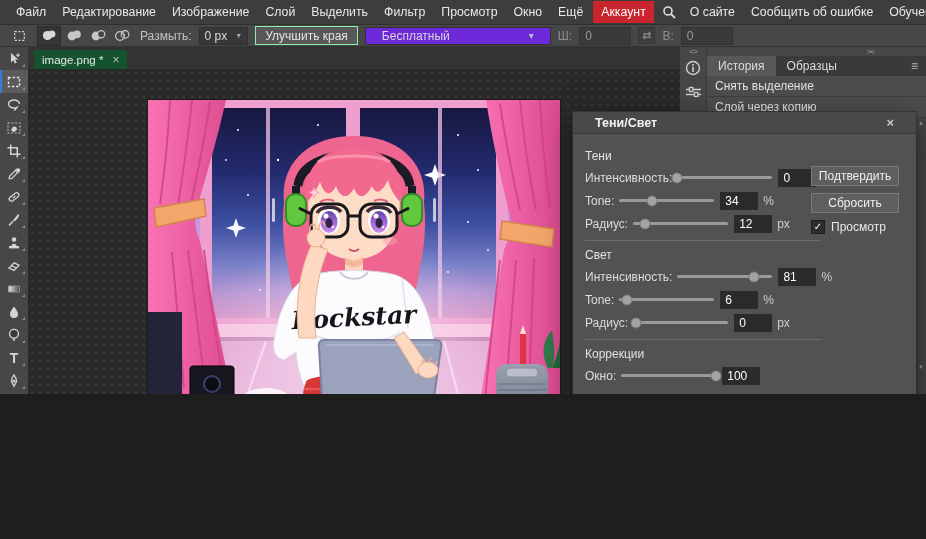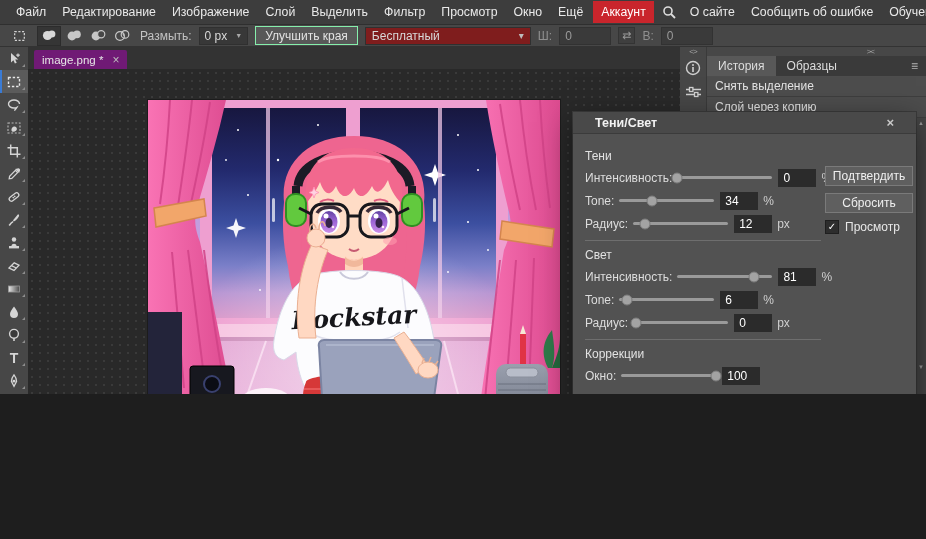--- a/index.html
+++ b/index.html
@@ -12,22 +12,22 @@
   .mi.account{background:#c9252c;color:#fff;margin:0 2px;}
   .mi.icon-btn{padding:4px 6px;display:flex;align-items:center;}
   
   .optionsbar{position:absolute;left:0;top:25px;right:0;height:22px;background:#474747;
               display:flex;align-items:center;gap:7px;padding:0 8px;font-size:12px;border-bottom:1px solid #333;box-sizing:border-box;}
   .opt-label{color:#c3c3c3;}
   .opt-input{background:#383838;border:1px solid #303030;color:#d8d8d8;height:16px;display:flex;
              align-items:center;padding:0 5px;gap:8px;}
   .opt-input .arr{font-size:7px;color:#a8a8a8;}
   .opt-btn{background:#585858;color:#e3e3e3;height:17px;display:flex;align-items:center;padding:0 9px;border:1px solid #86efac;}
-  .opt-select{background:#7f1d1d;border:1px solid #303030;width:152px;height:16px;display:flex;
-              align-items:center;justify-content:space-between;padding:0 6px;color:#d8d8d8;text-align:right;}
+  .opt-select{background:#6d28d9;border:1px solid #303030;width:152px;height:16px;display:flex;
+              align-items:center;justify-content:space-between;padding:0 16px;color:#d8d8d8;text-align:right;}
   .opt-select .chev{color:#bdbdbd;font-size:10px;}
   .dim{color:#8f8f8f;}
   .dim-input{background:#3a3a3a;border:1px solid #323232;color:#9a9a9a;width:40px;height:16px;
              display:flex;align-items:center;padding:0 5px;}
   .swapbox{background:#3f3f3f;color:#9a9a9a;font-size:11px;padding:1px 3px;border:1px solid #343434;}
   .modes{display:flex;align-items:center;gap:2px;}
   .mode{width:22px;height:18px;display:flex;align-items:center;justify-content:center;}
   .mode.pressed{background:#353535;border:1px solid #2c2c2c;}
   
   .toolbar{position:absolute;left:0;top:47px;width:28px;bottom:0;background:#474747;
@@ -36,21 +36,21 @@
   .tool::after{content:"";position:absolute;right:3px;bottom:3px;border-left:3px solid transparent;border-bottom:3px solid #8d8d8d;}
   .tool.selected{background:#5b5b5b;box-shadow:inset 2px 0 0 #3a7bd5;}
   .tool svg{display:block;}
   .swatches{height:28px;width:28px;position:relative;flex:none;}
   .sw-bg{position:absolute;left:10px;top:10px;width:12px;height:12px;background:#fff;border:1px solid #111;}
   .sw-fg{position:absolute;left:4px;top:3px;width:12px;height:12px;background:#1f2bd8;border:1px solid #111;}
   .sw-mini{position:absolute;right:3px;top:2px;width:5px;height:5px;background:#fff;border:1px solid #111;}
   
   .docarea{position:absolute;left:28px;top:47px;right:246px;bottom:0;background:#303030;}
   .tabbar{height:22px;background:#333;display:flex;align-items:flex-end;padding-left:6px;}
-  .tab{background:#701a75;height:19px;display:flex;align-items:center;gap:9px;padding:0 8px;
+  .tab{background:#14532d;height:19px;display:flex;align-items:center;gap:9px;padding:0 8px;
        font-size:11.5px;color:#e6e6e6;border-radius:2px 2px 0 0;}
   .tabclose{color:#bdbdbd;font-size:12px;}
   .pasteboard{position:absolute;left:0;top:22px;right:0;bottom:0;background:#292929;
               background-image:radial-gradient(#3a3a3a 1px,transparent 1.1px);background-size:8px 8px;}
   .canvas{position:absolute;left:120px;top:31px;width:412px;height:408px;box-shadow:0 0 0 1px #1c1c1c;}
   
   .sidepanel{position:absolute;top:47px;right:0;width:246px;bottom:0;display:flex;z-index:4;}
   .strip{width:26px;background:#474747;border-right:1px solid #3a3a3a;display:flex;flex-direction:column;align-items:center;}
   .strip .collapse{font-size:8px;color:#a5a5a5;letter-spacing:-1px;height:9px;line-height:9px;}
   .strip-icon{width:26px;height:24px;display:flex;align-items:center;justify-content:center;}
@@ -79,21 +79,21 @@
   .dlg-body{position:relative;padding:8px 12px;}
   .dlg-left{width:236px;}
   .dsec{height:21px;display:flex;align-items:center;color:#e2e2e2;margin-top:3px;}
   .srow{height:23px;display:flex;align-items:center;color:#dcdcdc;}
   .slider{position:relative;width:95px;height:3px;background:#9a9a9a;border-radius:2px;margin:0 6px 0 5px;flex:none;}
   .thumb{position:absolute;left:var(--p,0%);top:50%;width:11px;height:11px;border-radius:50%;
          background:#a3a3a3;border:1px solid #7b7b7b;transform:translate(-50%,-50%);box-sizing:border-box;}
   .sval{width:28px;background:#2b2b2b;color:#fff;padding:2px 5px;flex:none;}
   .sunit{width:18px;margin-left:5px;color:#cfcfcf;}
   .dsep{border-top:1px solid #6e6e6e;margin:5px 0 1px;width:236px;}
-  .dlg-side{position:absolute;right:3px;top:32px;width:88px;}
+  .dlg-side{position:absolute;right:17px;top:32px;width:88px;}
   .dlg-btn{background:#5f5f5f;border:1px solid #7a7a7a;color:#efefef;text-align:center;
            padding:2px 0;margin-bottom:7px;font-size:12px;}
   .chk-row{display:flex;align-items:center;gap:6px;margin-top:6px;color:#e8e8e8;}
   .chk{width:12px;height:12px;background:#2d2d2d;border:1px solid #1f1f1f;color:#fff;font-size:10px;
        line-height:12px;text-align:center;}
 </style>
 </head>
 <body>
 
 <div class="app">

